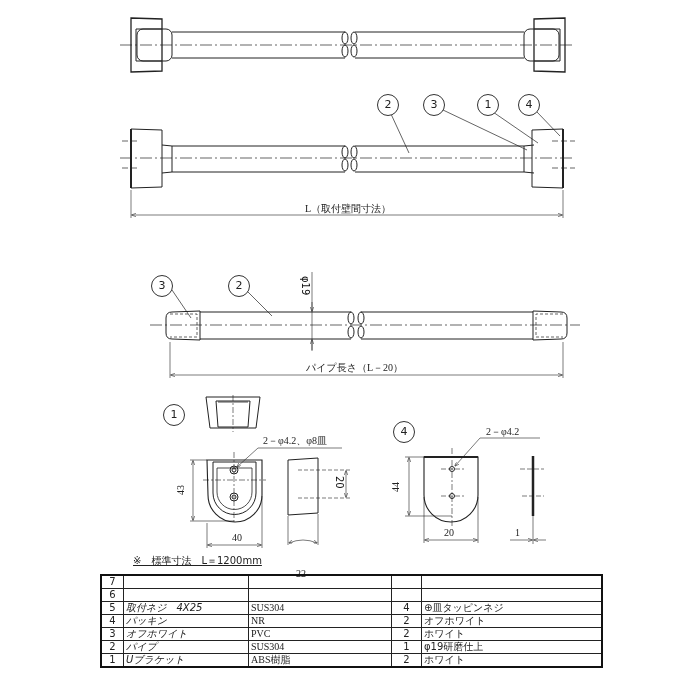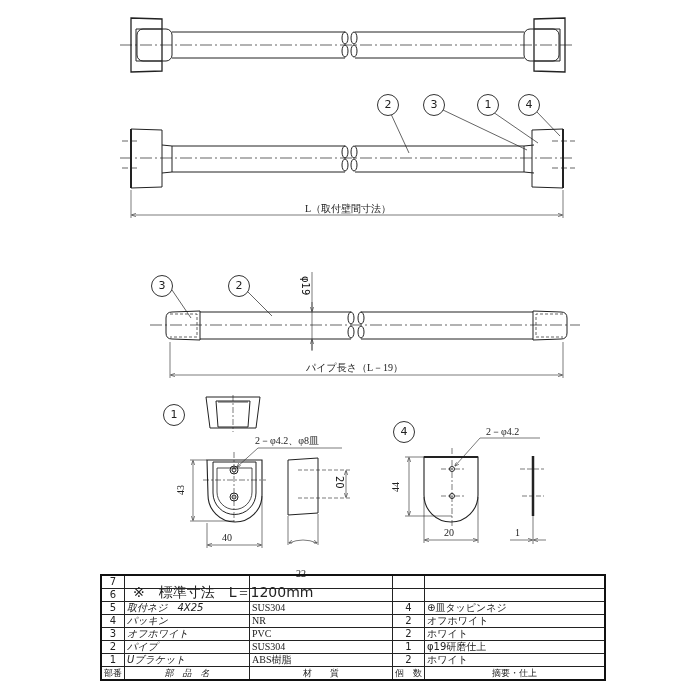--- a/index.html
+++ b/index.html
@@ -1,20 +1,20 @@
 <!DOCTYPE html>
 <html><head>
 <meta charset="utf-8">
 <style>
   html, body { margin:0; padding:0; background:#fff; }
   body { width:700px; height:700px; position:relative; overflow:hidden; font-family:"DejaVu Sans", sans-serif; color:#111; }
   svg.drawing { position:absolute; left:0; top:0; }
   .lbl { position:absolute; font-size:10px; line-height:12px; white-space:nowrap; color:#222;font-family:Liberation Serif, serif; }
   .balloon { position:absolute; width:20px; height:20px; border:1px solid #333; border-radius:50%; font-size:11px; line-height:20px; text-align:center; background:#fff; color:#222; }
-  .note { position:absolute; left:133px; top:584px; font-size:14px; color:#222; white-space:nowrap; }
+  .note { position:absolute; left:133px; top:554px; font-size:10px; color:#222; white-space:nowrap;text-decoration:underline; }
   table.parts { position:absolute; left:100px; top:574px; border-collapse:collapse; font-size:10px; }
   table.parts td { border:1px solid #222; height:12px; padding:0 2px; line-height:12px; white-space:nowrap; color:#222; }
   table.parts tr.hdr td { border-bottom:2px solid #111; }
   table.parts { border:2px solid #111; }
   .c-no { width:17px; text-align:center; }
   .c-name { width:120px;font-style:italic; }
   .c-mat { width:138px;font-family:Liberation Serif, serif; }
   .c-qty { width:25px; text-align:center; }
   .c-rem { width:175px; }
   .hdr td { text-align:center; font-size:9px; }
@@ -182,26 +182,26 @@
 
 <div class="balloon" style="left:377px;top:94px;">2</div>
 <div class="balloon" style="left:423px;top:94px;">3</div>
 <div class="balloon" style="left:477px;top:94px;">1</div>
 <div class="balloon" style="left:518px;top:94px;">4</div>
 <div class="lbl" style="left:305px;top:203px;">L（取付壁間寸法）</div>
 
 <div class="balloon" style="left:151px;top:275px;">3</div>
 <div class="balloon" style="left:228px;top:275px;">2</div>
 <div class="vert" style="left:311px;top:276px;">φ19</div>
-<div class="lbl" style="left:306px;top:362px;">パイプ長さ（L－19）</div>
+<div class="lbl" style="left:306px;top:362px;">パイプ長さ（L－20）</div>
 
 <div class="balloon" style="left:163px;top:404px;">1</div>
-<div class="lbl" style="left:255px;top:435px;">2－φ4.2、φ8皿</div>
+<div class="lbl" style="left:263px;top:435px;">2－φ4.2、φ8皿</div>
 <div class="lbl" style="left:176px;top:484px;transform:rotate(-90deg);">43</div>
-<div class="lbl" style="left:222px;top:532px;text-align:right;">40</div>
+<div class="lbl" style="left:232px;top:532px;text-align:right;">40</div>
 <div class="vert" style="left:345px;top:476px;">20</div>
 <div class="lbl" style="left:296px;top:528px;margin-top:40px;">22</div>
 
 <div class="balloon" style="left:393px;top:421px;">4</div>
 <div class="lbl" style="left:486px;top:426px;">2－φ4.2</div>
 <div class="lbl" style="left:391px;top:481px;transform:rotate(-90deg);">44</div>
 <div class="lbl" style="left:444px;top:527px;">20</div>
 <div class="lbl" style="left:515px;top:527px;">1</div>
 
 <div class="note">※　標準寸法　L＝1200mm</div>
@@ -250,21 +250,14 @@
       <td class="c-qty">1</td>
       <td class="c-rem">φ19研磨仕上</td>
     </tr>
     <tr>
       <td class="c-no">1</td>
       <td class="c-name">Uブラケット</td>
       <td class="c-mat">ABS樹脂</td>
       <td class="c-qty">2</td>
       <td class="c-rem">ホワイト</td>
     </tr>
-    <tr class="hdr">
-      <td class="c-no">部番</td>
-      <td class="c-name">部　品　名</td>
-      <td class="c-mat">材　　質</td>
-      <td class="c-qty">個　数</td>
-      <td class="c-rem">摘要・仕上</td>
-    </tr>
   </tbody>
 </table>
 
 </body></html>

